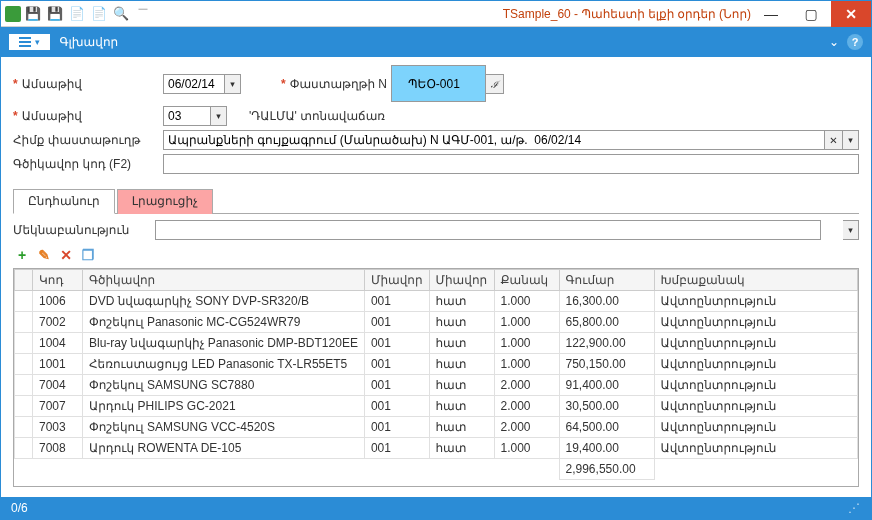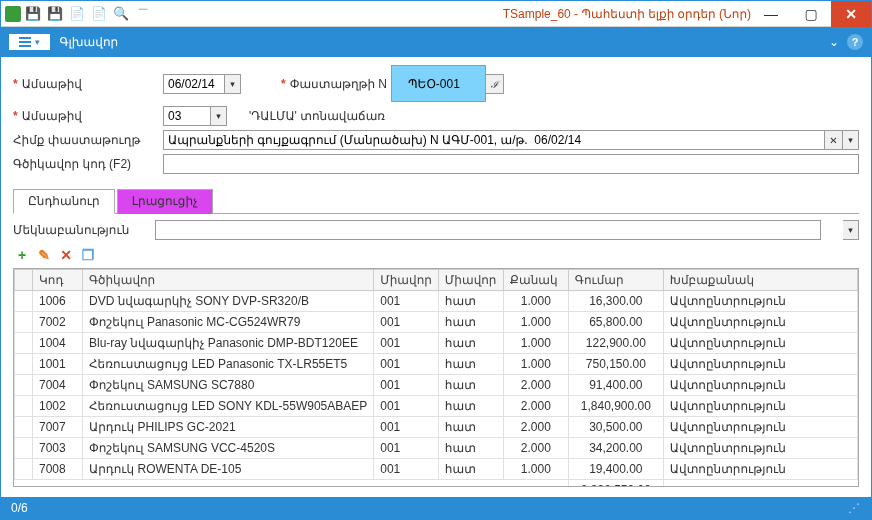--- a/index.html
+++ b/index.html
@@ -29,39 +29,39 @@
 .dd-btn { width:16px; height:20px; border:1px solid #999; border-left:none; background:#f0f0f0; display:flex;align-items:center;justify-content:center;font-size:9px;}
 .lbl2 { margin-left: 40px; width: 110px; display:flex;align-items:center;gap:4px;}
 .doc-in { width: 95px; height:37px; border:1px solid #999; background:#7dd3fc; padding:1px 16px; font-size:12px;}
 .i-btn { width:18px;height:20px;border:1px solid #999;border-left:none;background:#f0f0f0;display:flex;align-items:center;justify-content:center;font-size:10px;font-style:italic;}
 .sel { width:48px;height:20px;border:1px solid #999;padding:1px 4px;font-size:12px;background:#fff;}
 .txt-after { margin-left: 22px; }
 .wide-in { flex:1; height:20px; border:1px solid #999; padding:1px 4px; background:#fff; font-size:12px;}
 .x-btn { width:18px;height:20px;border:1px solid #999;border-left:none;background:#f0f0f0;display:flex;align-items:center;justify-content:center;font-size:10px;}
 
 .tabs { display:flex; border-bottom:1px solid #aaa; margin: 4px 12px 0 12px;}
-.tab { padding:4px 14px; border:1px solid #aaa; border-bottom:none; margin-right:2px; background:#d946ef; position:relative; top:1px; font-size:12px;}
+.tab { padding:4px 14px; border:1px solid #aaa; border-bottom:none; margin-right:2px; background:#fca5a5; position:relative; top:1px; font-size:12px;}
 .tab.active { background:#fff; border-bottom:1px solid #fff;font-family:Liberation Serif, serif;}
 
 .comment-row { display:flex; align-items:center; padding: 6px 12px; gap:22px;}
 .comment-lbl { width: 120px;}
 .comment-in { flex:1; height:20px; border:1px solid #999; background:#fff;}
 
 .tbl-tools { display:flex; gap:4px; padding:0 12px 4px 12px; align-items:center;}
 .tl { width:18px;height:18px; display:flex;align-items:center;justify-content:center;font-size:14px;font-weight:bold;}
 .tl.add{color:#2a9d2a;}
 .tl.edit{color:#e67e22;}
 .tl.del{color:#d9472b;}
 .tl.copy{color:#5fa3d9;}
 
 .grid-wrap { margin: 0 12px; border:1px solid #aaa; flex:1; overflow:hidden;}
 .grid { width:100%; border-collapse:collapse; font-size:12px;}
 .grid th { background:#f5f5f5; border:1px solid #ccc; padding:3px 6px; text-align:left; font-weight:normal; color:#444;}
 .grid td { border:1px solid #e0e0e0; padding:3px 6px; white-space:nowrap;}
-.grid td.num { text-align:center;}
+.grid td.num { text-align:left;}
 .total-row td { border-top: 1px solid #aaa;}
 .total-row td.num { font-weight:normal;}
 
 .status { height:22px; background:#2b8cd6; color:#fff; display:flex; align-items:center; padding:0 10px; font-size:12px; margin-top:auto; justify-content:space-between;}
 .grip { letter-spacing:1px; opacity:.7;}
 </style>
 </head>
 <body>
 
 <div class="window">
@@ -215,46 +215,36 @@
             <td>7004</td>
             <td>Փոշեկուլ SAMSUNG SC7880</td>
             <td>001</td>
             <td>հատ</td>
             <td class="num">2.000</td>
             <td class="num">91,400.00</td>
             <td>Ավտոընտրություն</td>
           </tr>
           <tr>
             <td></td>
-            <td>1002</td>
-            <td>Հեռուստացույց LED SONY KDL-55W905ABAEP</td>
-            <td>001</td>
-            <td>հատ</td>
-            <td class="num">2.000</td>
-            <td class="num">1,840,900.00</td>
-            <td>Ավտոընտրություն</td>
-          </tr>
-          <tr>
-            <td></td>
             <td>7007</td>
             <td>Արդուկ PHILIPS GC-2021</td>
             <td>001</td>
             <td>հատ</td>
             <td class="num">2.000</td>
             <td class="num">30,500.00</td>
             <td>Ավտոընտրություն</td>
           </tr>
           <tr>
             <td></td>
             <td>7003</td>
             <td>Փոշեկուլ SAMSUNG VCC-4520S</td>
             <td>001</td>
             <td>հատ</td>
             <td class="num">2.000</td>
-            <td class="num">34,200.00</td>
+            <td class="num">64,500.00</td>
             <td>Ավտոընտրություն</td>
           </tr>
           <tr>
             <td></td>
             <td>7008</td>
             <td>Արդուկ ROWENTA DE-105</td>
             <td>001</td>
             <td>հատ</td>
             <td class="num">1.000</td>
             <td class="num">19,400.00</td>

